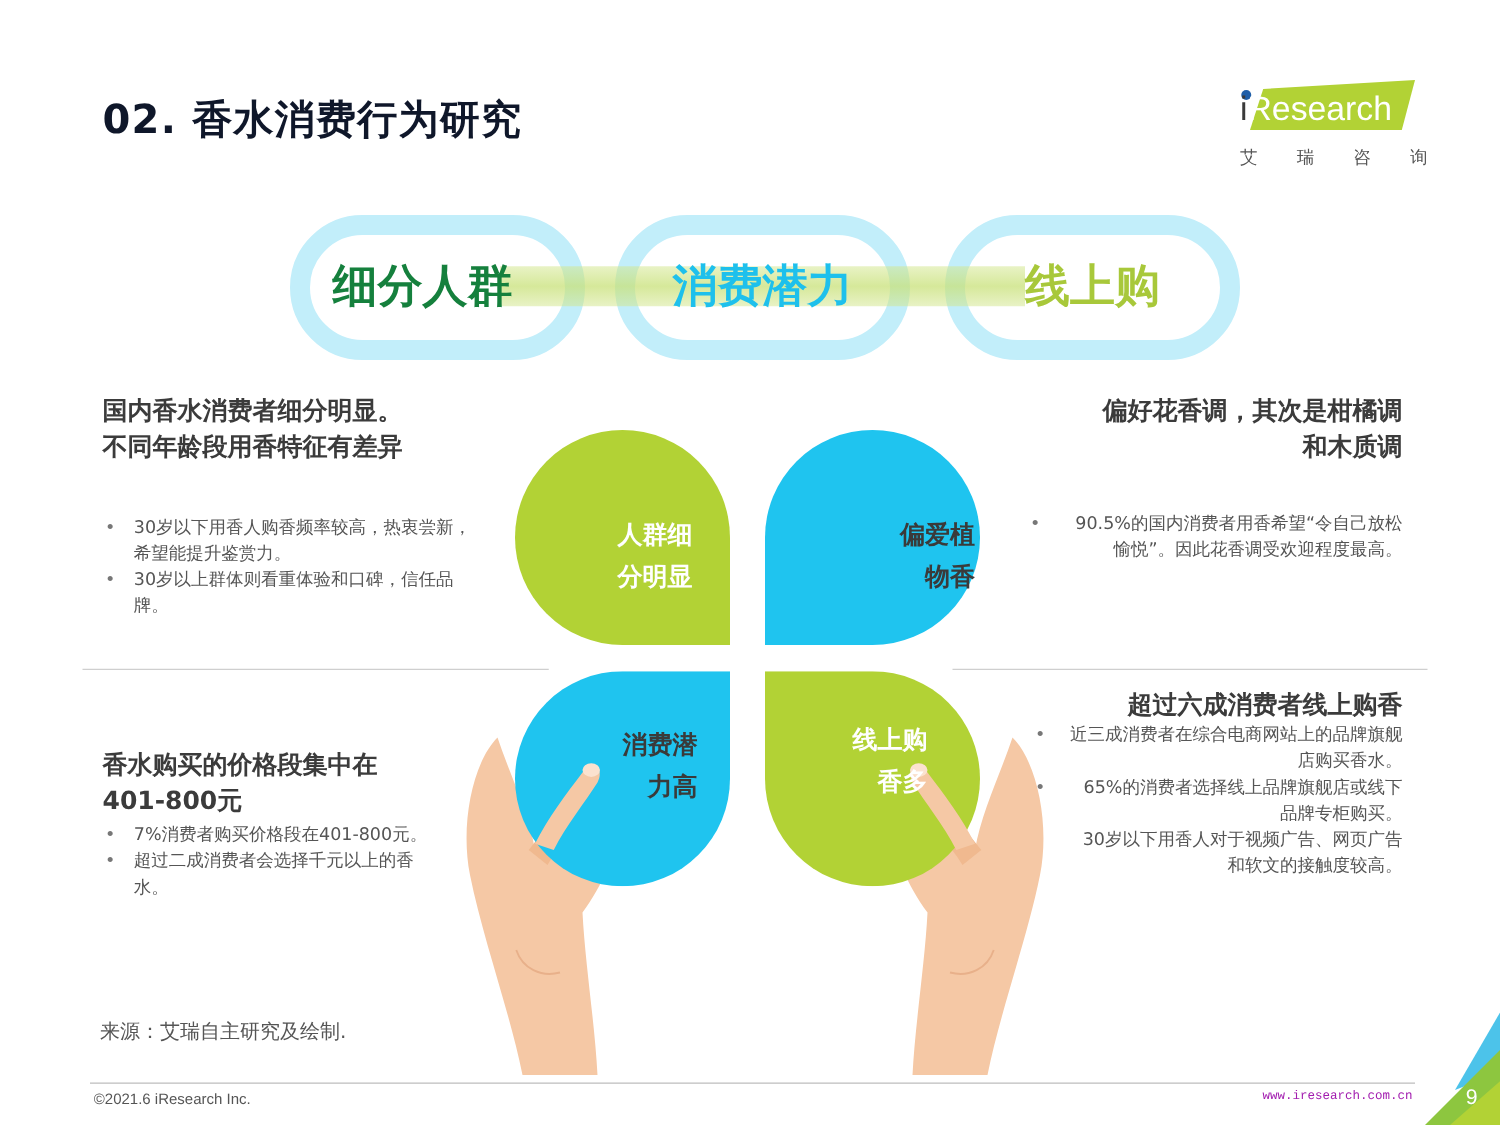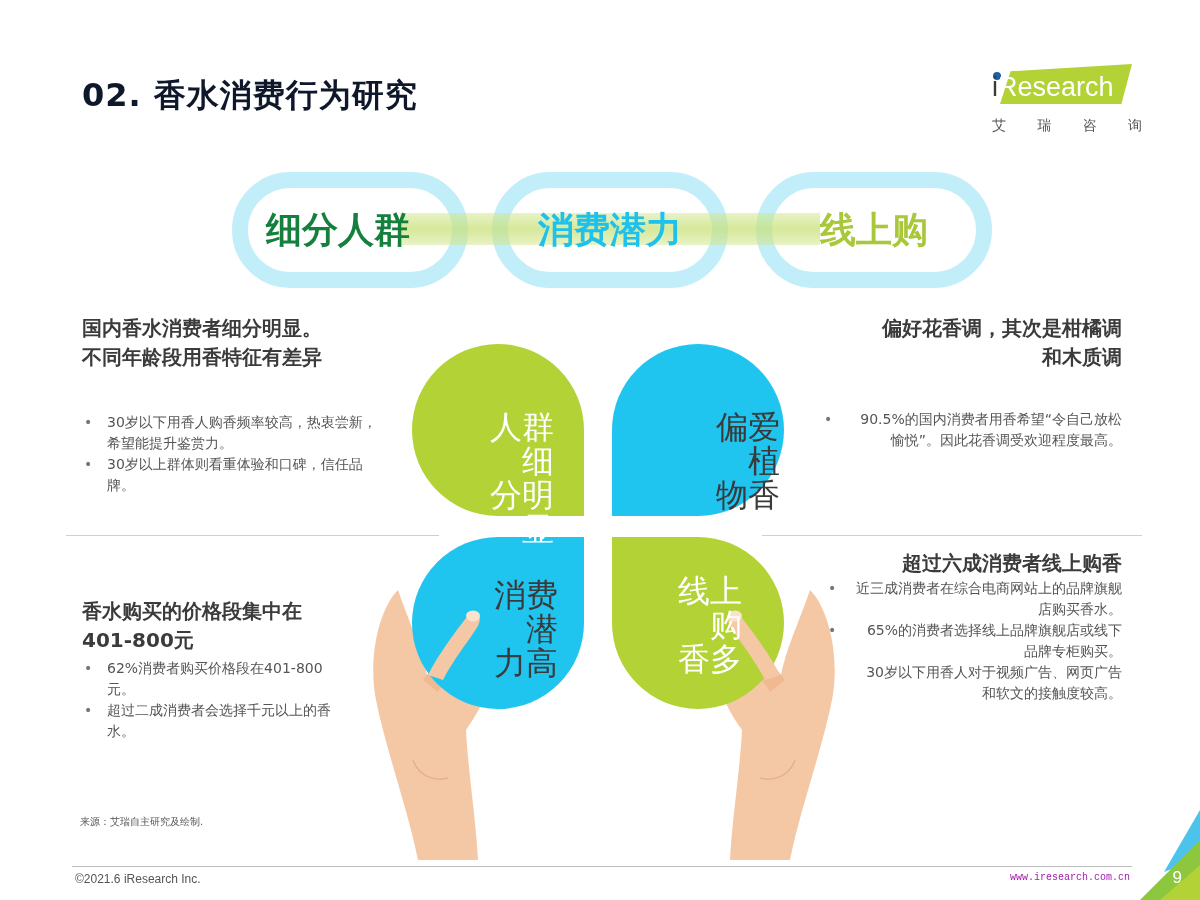--- a/index.html
+++ b/index.html
@@ -48,28 +48,28 @@
     .block li { position: relative; padding-left: 25px; }
     .block li::before { content: "•"; position: absolute; left: 2px; top: 0; color: #777; }
     .block.right { text-align: right; }
     .block.right li { padding-left: 30px; }
 
     .divider { position: absolute; height: 1px; background: #cfcfcf; }
 
     
     .petal { position: absolute; width: 172px; height: 172px; }
     .petal-text {
-      position: absolute; font-size: 32px; font-weight: normal; line-height: 34px;
+      position: absolute; font-size: 20px; font-weight: bold; line-height: 34px;
       text-align: right;
     }
 
     
     .hand { position: absolute; }
 
-    .source { position: absolute; left: 80px; top: 815px; font-size: 10px; color: #555; }
+    .source { position: absolute; left: 80px; top: 815px; font-size: 16px; color: #555; }
     .footer-line { position: absolute; left: 72px; top: 866px; width: 1060px; height: 1px; background: #bdbdbd; }
     .copyright { position: absolute; left: 75px; top: 872px; font-size: 12px; color: #555; font-family: "Liberation Sans", sans-serif; }
     .website { position: absolute; right: 70px; top: 872px; font-size: 10px; color: #a21caf; font-family: Liberation Mono, monospace; }
     .corner { position: absolute; right: 0; bottom: 0; width: 60px; height: 90px; }
     .page-num { position: absolute; right: 18px; top: 868px; font-size: 17px; color: #ffffff; font-family: "Liberation Sans", sans-serif; }
   </style>
 </head>
 <body>
 
 <div class="title">02. 香水消费行为研究</div>
@@ -117,21 +117,21 @@
 
 <div class="divider" style="left:66px;top:535px;width:373px;"></div>
 <div class="divider" style="left:762px;top:535px;width:380px;"></div>
 
 <div class="block" style="left:82px;top:549px;width:320px;margin-top:48px;">
   <h3>
     <span>香水购买的价格段集中在</span><br>
     <span>401-800元</span>
   </h3>
   <ul style="margin-top:3px;width:260px;">
-    <li>62%消费者购买价格段在401-800元。</li>
+    <li>7%消费者购买价格段在401-800元。</li>
     <li>超过二成消费者会选择千元以上的香水。</li>
   </ul>
 </div>
 
 <div class="block right" style="left:826px;top:549px;width:296px;">
   <h3>超过六成消费者线上购香</h3>
   <ul style="">
     <li>近三成消费者在综合电商网站上的品牌旗舰店购买香水。</li>
     <li>65%的消费者选择线上品牌旗舰店或线下品牌专柜购买。</li>
     <li>30岁以下用香人对于视频广告、网页广告和软文的接触度较高。</li>

